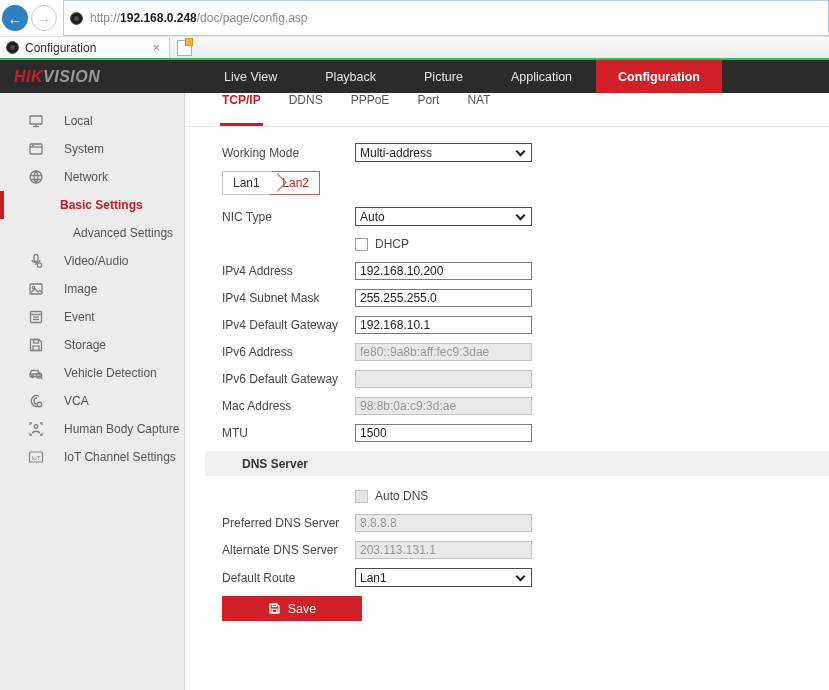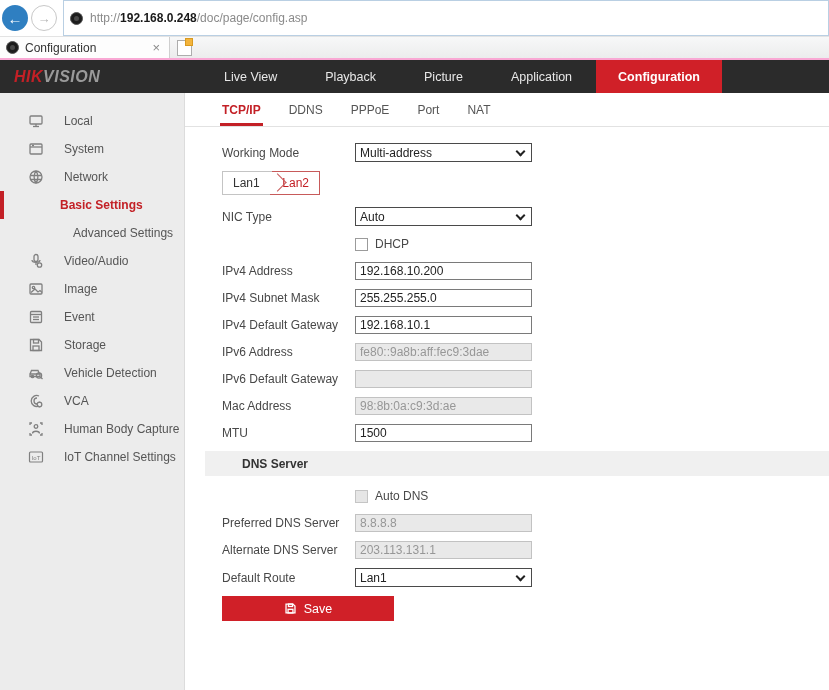--- a/index.html
+++ b/index.html
@@ -19,40 +19,40 @@
   .url .host { color:#1a1a1a; font-weight:bold; }
 
   .tab-row { height:22px; background:linear-gradient(#f7f8f8,#ececed); display:flex; align-items:stretch; border-top:1px solid #e3e3e3; }
   .tab { width:170px; background:#fdfdfd; border-right:1px solid #cfcfcf; display:flex; align-items:center; padding:0 6px; }
   .tab-title { margin-left:6px; flex:1; color:#333; }
   .tab-close { color:#8a8a8a; font-size:13px; padding:0 3px; }
   .newtab { width:15px; height:16px; margin:3px 0 0 7px; background:#fff; border:1px solid #adadad; position:relative; }
   .newtab::after { content:""; position:absolute; right:-2px; top:-3px; width:6px; height:6px; background:#f3b43c; border:1px solid #d99a20; }
 
   
-  .nav { height:35px; background:#2b2b2b; border-top:2px solid #f9a8d4; display:flex; align-items:stretch; }
+  .nav { height:35px; background:#2b2b2b; border-top:2px solid #22c55e; display:flex; align-items:stretch; }
   .logo { display:flex; align-items:center; padding-left:14px; width:200px; font-style:italic; font-weight:bold; font-size:16px; letter-spacing:.5px; }
   .logo .hik { color:#c32026; }
   .logo .vision { color:#9a9a9a; }
   .nav-items { display:flex; align-items:stretch; }
   .nav-item { display:flex; align-items:center; padding:0 24px; color:#e8e8e8; font-size:12.5px; }
   .nav-item.active { background:#d02028; color:#fff; font-weight:bold; padding:0 22px; }
 
   
   .content { display:flex; height:631px; }
   .sidebar { width:185px; background:#ececec; border-right:1px solid #dcdcdc; padding-top:14px; flex:0 0 auto; }
   .side-item { height:28px; display:flex; align-items:center; padding-left:28px; color:#555; }
   .side-item .lbl { margin-left:20px; }
   .side-item.sub { padding-left:73px; }
   .side-item.sub.active { border-left:4px solid #c32026; padding-left:56px; color:#c32026; font-weight:bold; }
   .icn { width:16px; height:16px; flex:0 0 auto; }
   .icn svg { display:block; }
 
   .main { flex:1; background:#fff; position:relative; }
-  .tabbar { height:34px; display:flex; align-items:flex-end; padding-left:37px; border-bottom:1px solid #e2e2e2; }
+  .tabbar { height:34px; display:flex; padding-left:37px; border-bottom:1px solid #e2e2e2; }
   .ptab { margin-right:28px; padding-bottom:9px; color:#555; position:relative; }
   .ptab.active { color:#c32026; font-weight:bold; }
   .ptab.active::after { content:""; position:absolute; left:-2px; right:-2px; bottom:0; height:3px; background:#c32026; }
 
   .form-area { padding:16px 0 0 37px; }
   .row { display:flex; align-items:center; margin-bottom:9px; min-height:18px; }
   .row label { width:133px; flex:0 0 auto; color:#484848; }
   .txt { width:177px; height:18px; border:1px solid #7a7a7a; padding:0 4px; font-family:"Liberation Sans",sans-serif; font-size:12px; color:#222; background:#fff; }
   .txt.disabled { background:#e9e9e9; border-color:#c2c2c2; color:#979797; }
   .sel { width:177px; height:19px; border:1px solid #4a4a4a; background:#fff; display:flex; align-items:center; padding:0 4px; color:#222; position:relative; }
@@ -63,21 +63,21 @@
   .indent { margin-left:133px; display:flex; align-items:flex-end; }
 
   .lan-tabs { margin:3px 0 12px 0; display:flex; align-items:stretch; height:24px; width:98px; }
   .lan1 { border:1px solid #c4c4c4; border-right:none; display:flex; align-items:center; padding:0 10px; color:#333; background:#fff; }
   .lan-arrow { width:14px; border-top:1px solid #c4c4c4; border-bottom:1px solid #c75a5a; position:relative; background:#fff; }
   .lan-arrow::after { content:""; position:absolute; left:1px; top:4px; width:12px; height:12px; border-right:1.5px solid #c75a5a; border-top:1.5px solid #c75a5a; transform:rotate(45deg); }
   .lan2 { border:1px solid #c75a5a; border-left:none; display:flex; align-items:center; padding:0 10px; color:#c32026; background:#fff; }
 
   .dns-bar { height:25px; background:#f0f0f0; display:flex; align-items:center; margin:6px 0 11px -17px; padding-left:37px; font-weight:bold; color:#333; }
 
-  .save-btn { width:172px; height:25px; background:#d02028; color:#fff; border:none; font-family:"Liberation Sans",sans-serif; font-size:12.5px; display:flex; align-items:center; justify-content:center; gap:7px; cursor:pointer; }
+  .save-btn { width:140px; height:25px; background:#d02028; color:#fff; border:none; font-family:"Liberation Sans",sans-serif; font-size:12.5px; display:flex; align-items:center; justify-content:center; gap:7px; cursor:pointer; }
 </style>
 </head>
 <body>
 
 <div class="addr-row">
   <div class="nav-btn back-btn">
       <span>←</span>
     </div>
   <div class="nav-btn fwd-btn">
       <span>→</span>

